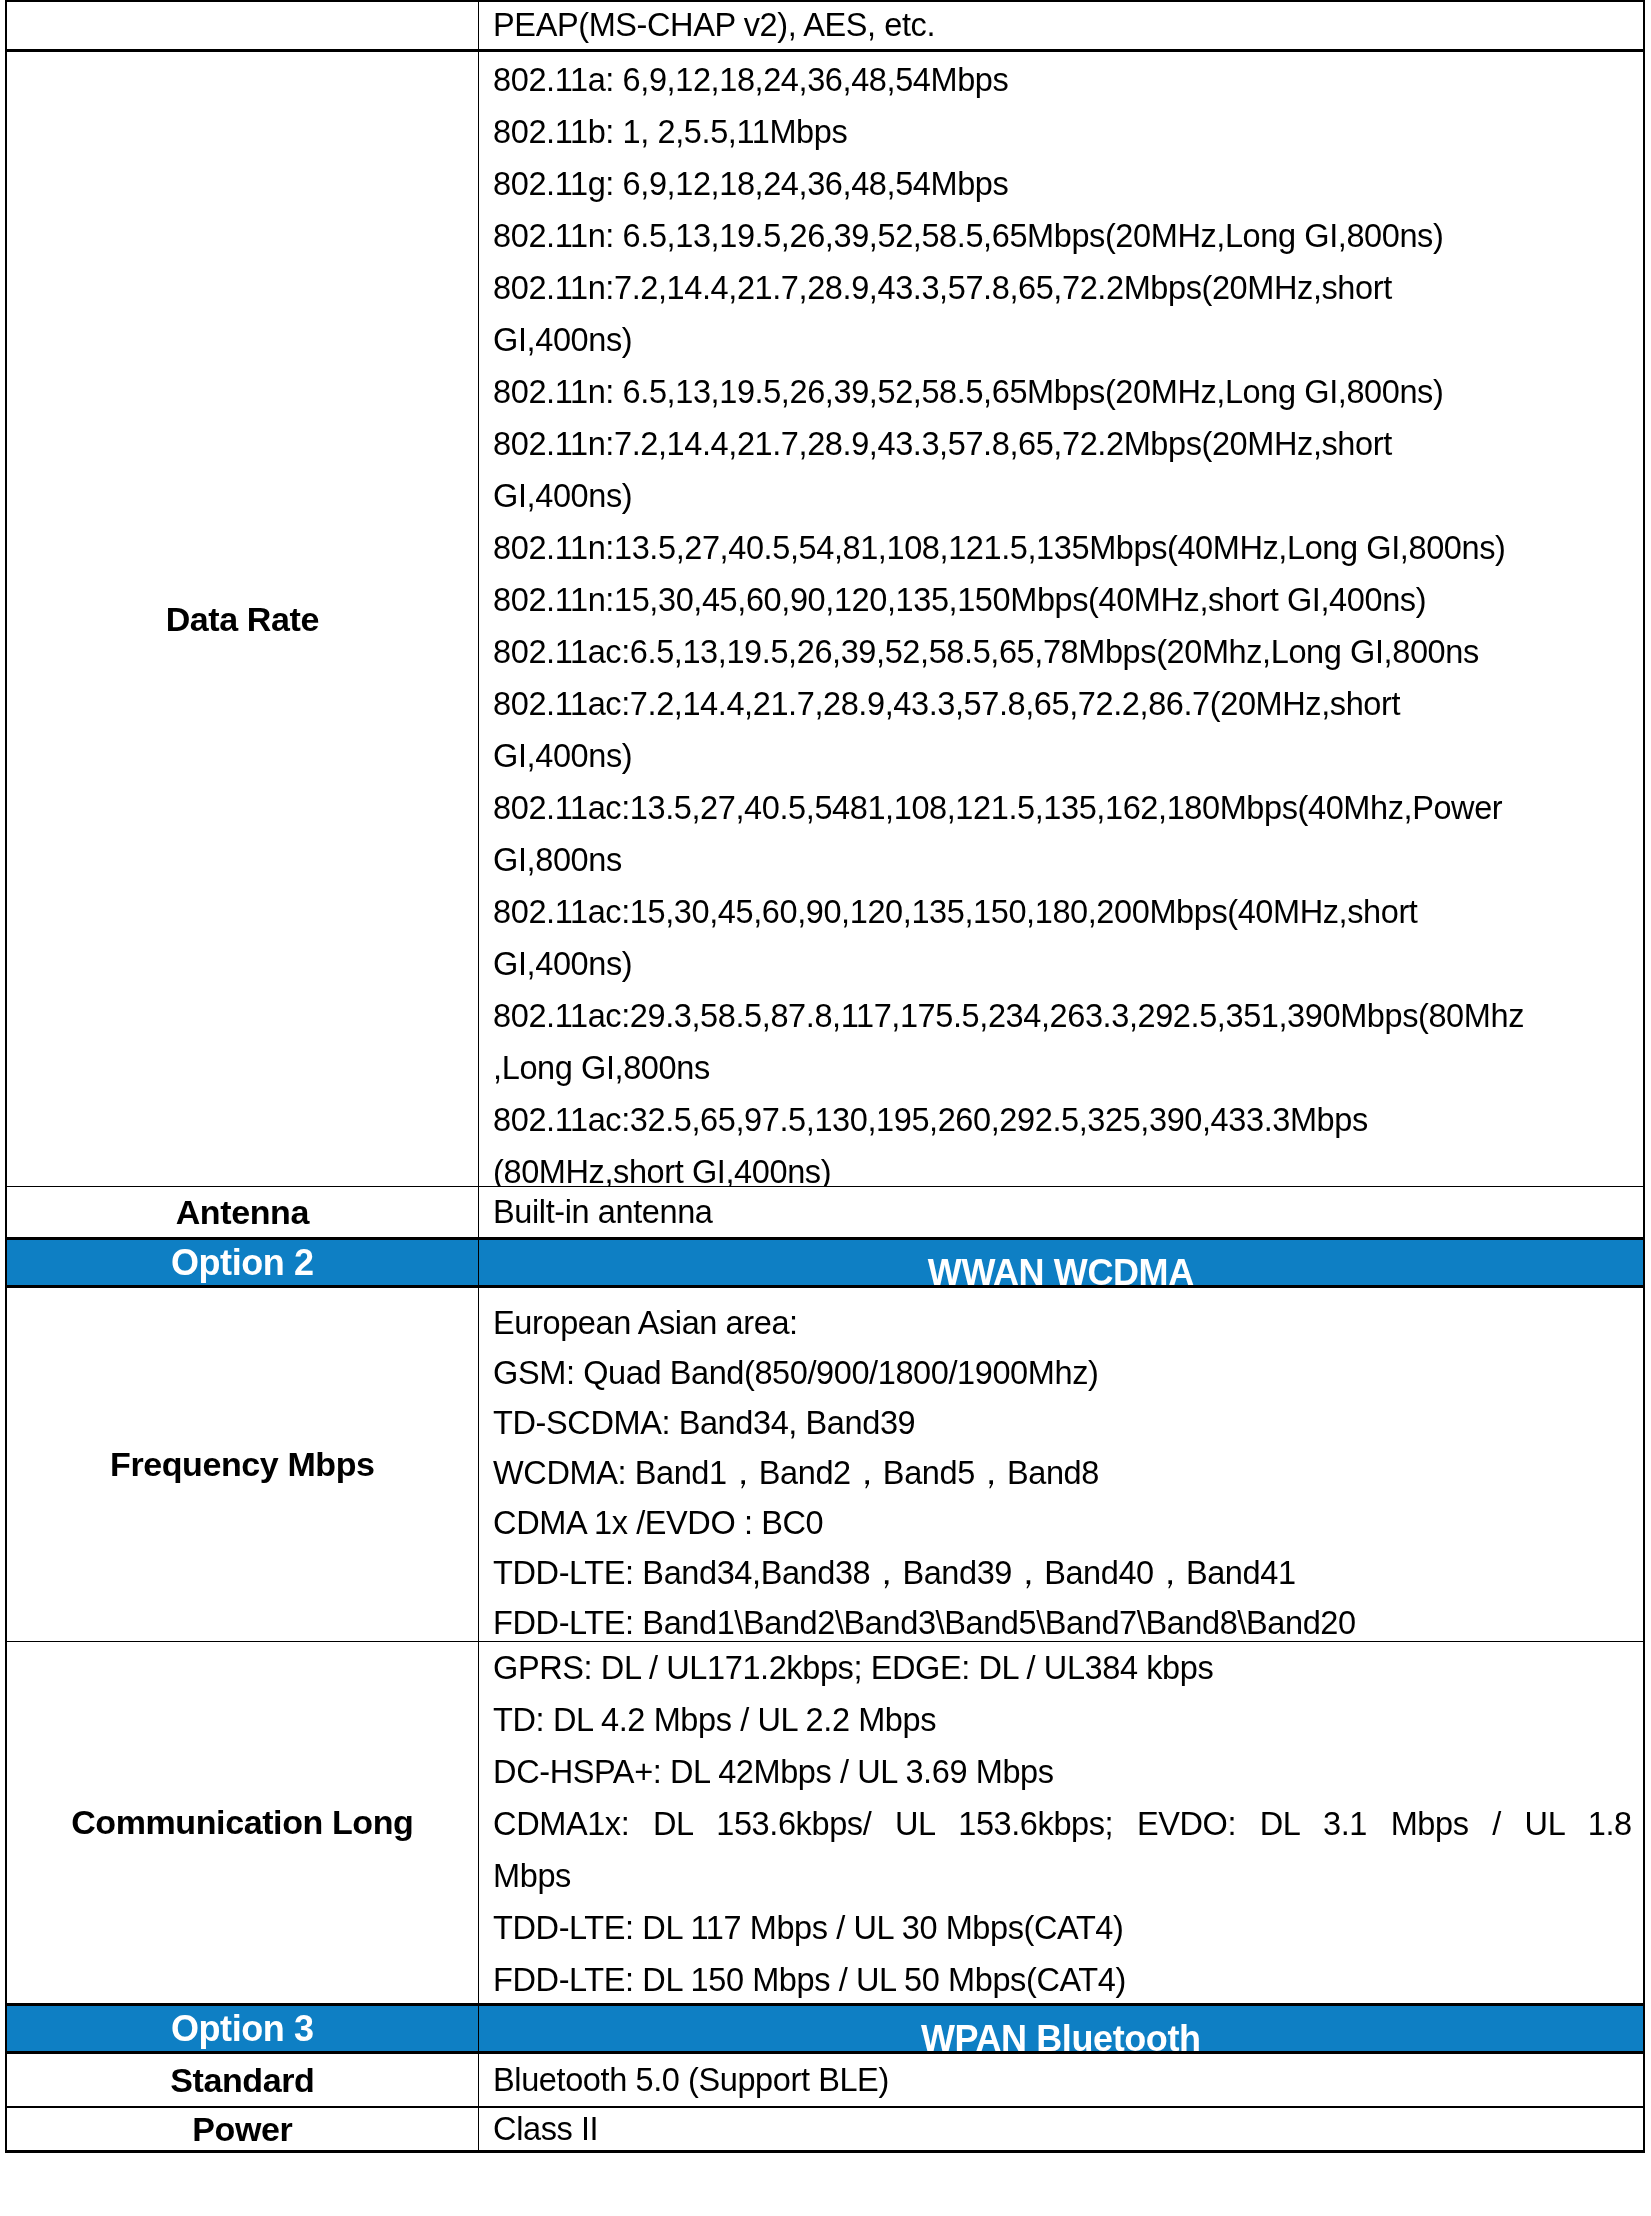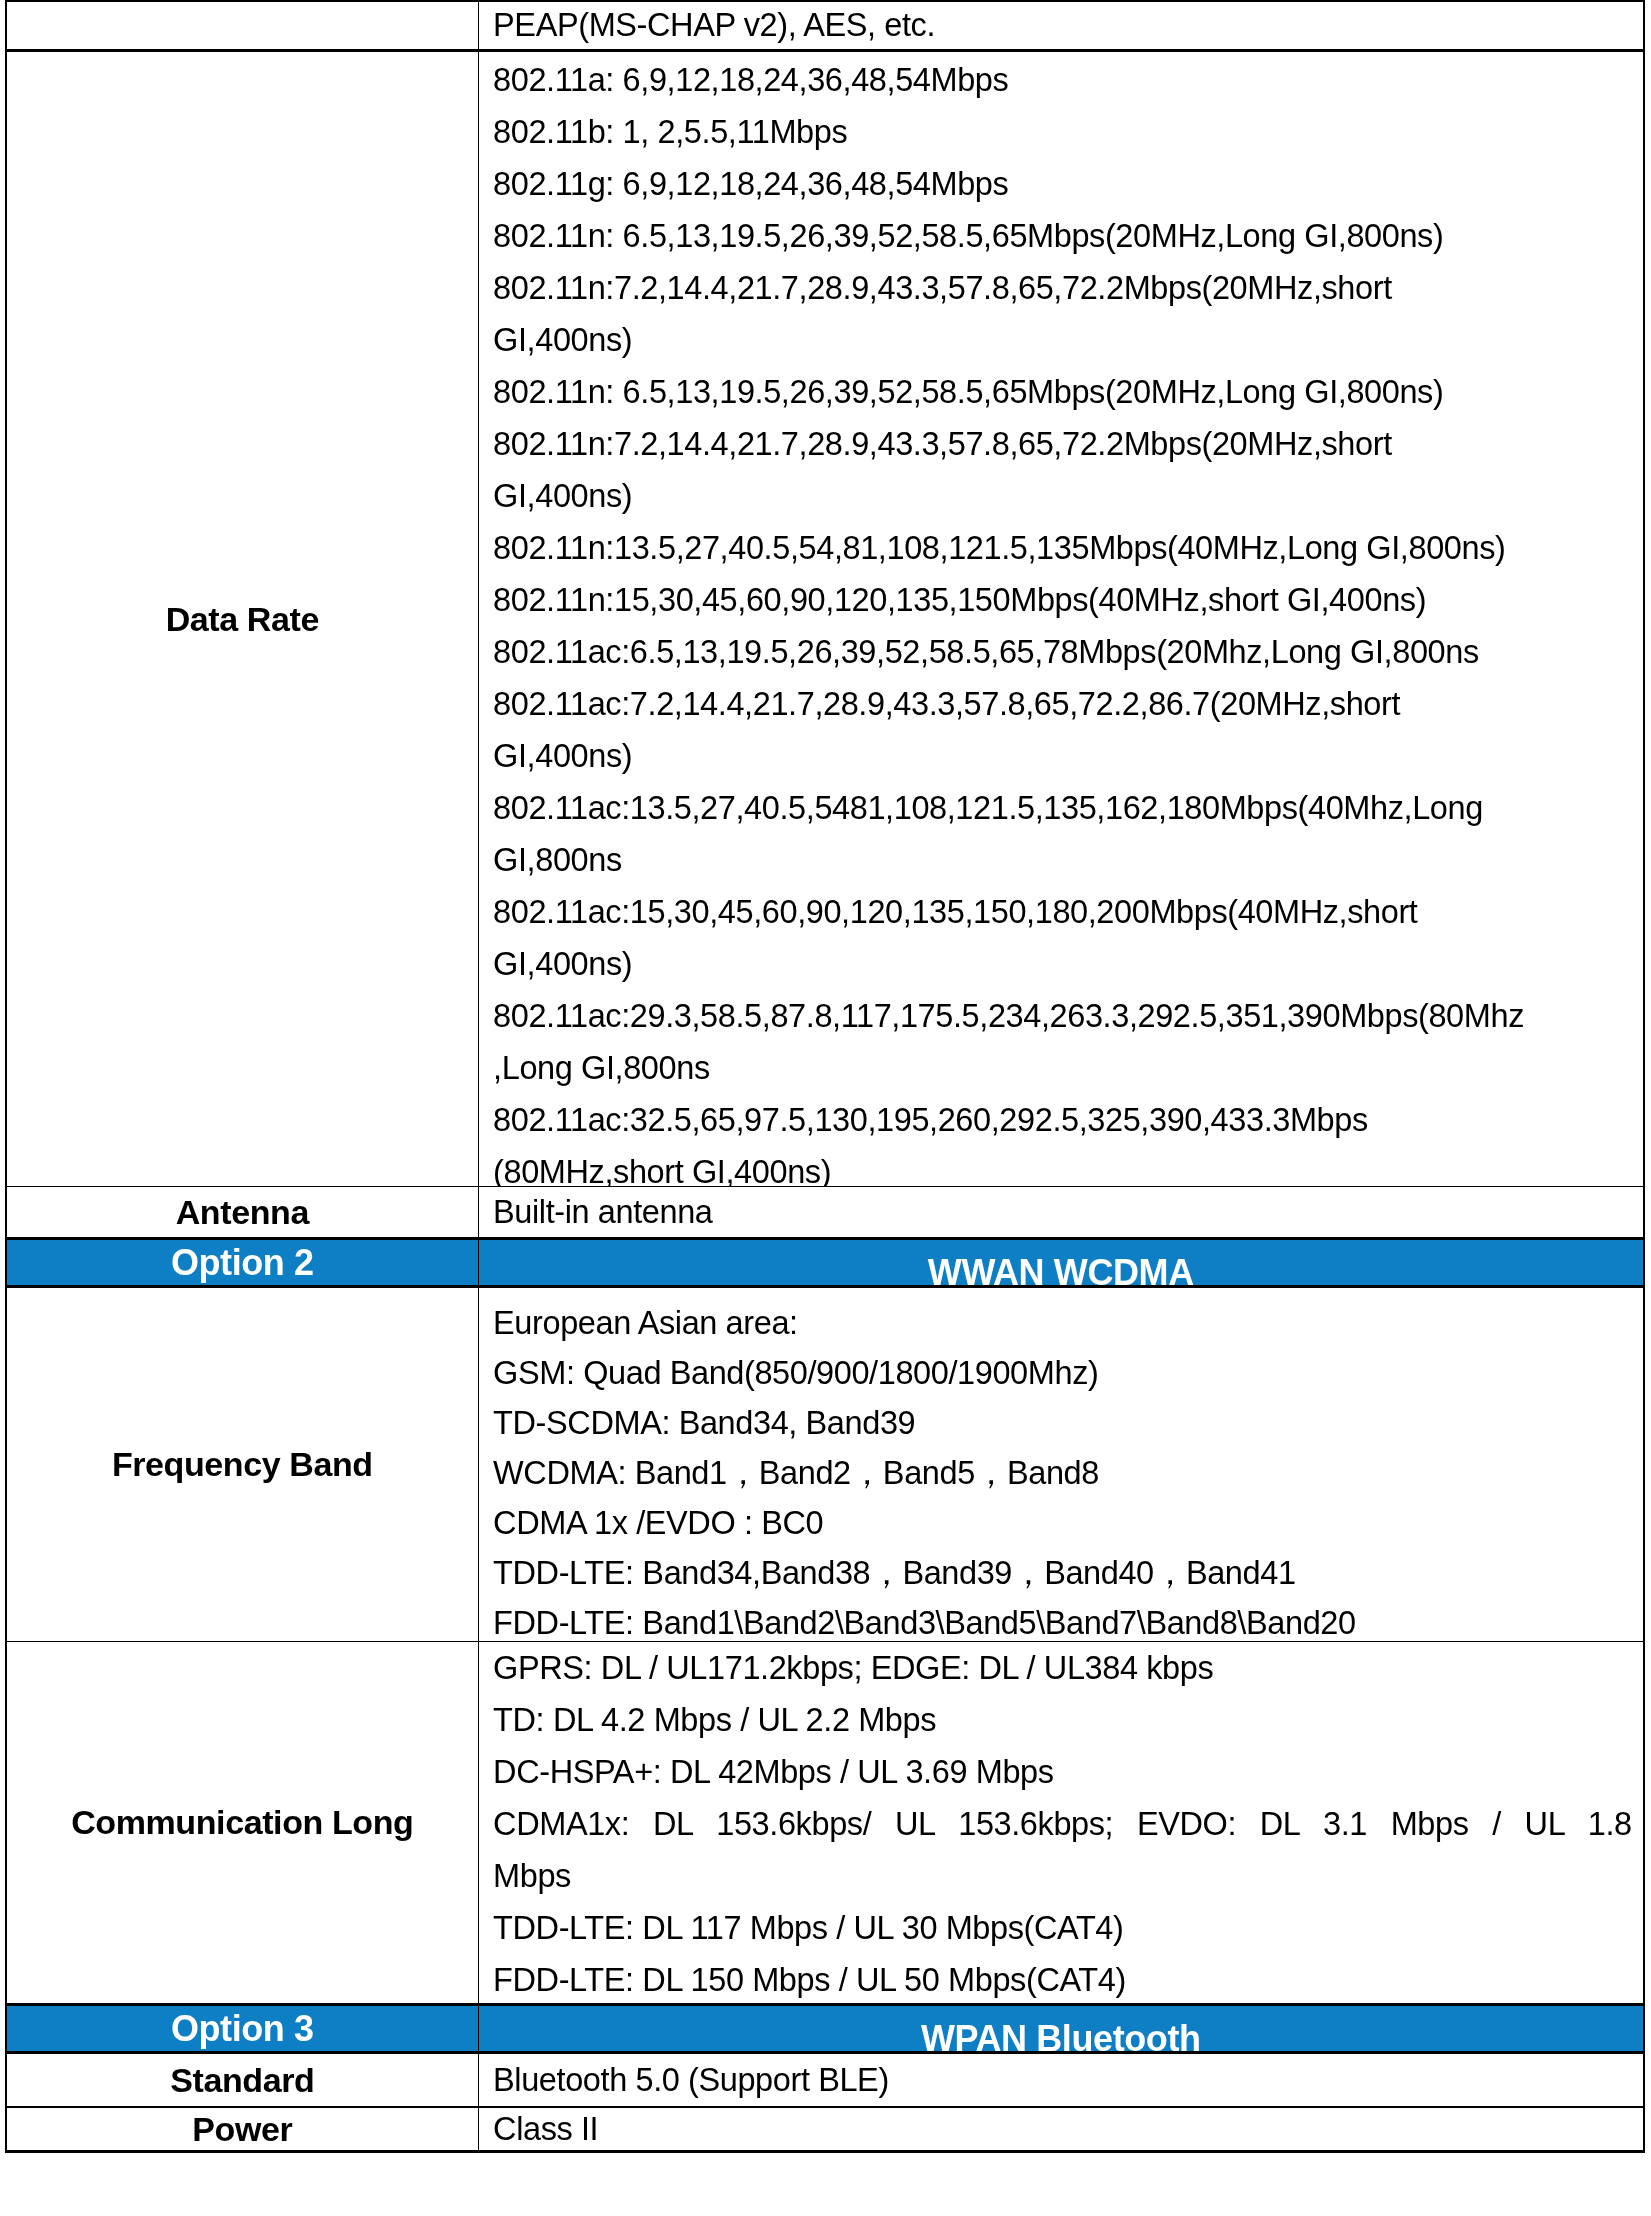--- a/index.html
+++ b/index.html
@@ -76,21 +76,21 @@
         <div class="line">802.11n:7.2,14.4,21.7,28.9,43.3,57.8,65,72.2Mbps(20MHz,short</div>
         <div class="line">GI,400ns)</div>
         <div class="line">802.11n: 6.5,13,19.5,26,39,52,58.5,65Mbps(20MHz,Long GI,800ns)</div>
         <div class="line">802.11n:7.2,14.4,21.7,28.9,43.3,57.8,65,72.2Mbps(20MHz,short</div>
         <div class="line">GI,400ns)</div>
         <div class="line">802.11n:13.5,27,40.5,54,81,108,121.5,135Mbps(40MHz,Long GI,800ns)</div>
         <div class="line">802.11n:15,30,45,60,90,120,135,150Mbps(40MHz,short GI,400ns)</div>
         <div class="line">802.11ac:6.5,13,19.5,26,39,52,58.5,65,78Mbps(20Mhz,Long GI,800ns</div>
         <div class="line">802.11ac:7.2,14.4,21.7,28.9,43.3,57.8,65,72.2,86.7(20MHz,short</div>
         <div class="line">GI,400ns)</div>
-        <div class="line">802.11ac:13.5,27,40.5,5481,108,121.5,135,162,180Mbps(40Mhz,Long</div>
+        <div class="line">802.11ac:13.5,27,40.5,5481,108,121.5,135,162,180Mbps(40Mhz,Power</div>
         <div class="line">GI,800ns</div>
         <div class="line">802.11ac:15,30,45,60,90,120,135,150,180,200Mbps(40MHz,short</div>
         <div class="line">GI,400ns)</div>
         <div class="line">802.11ac:29.3,58.5,87.8,117,175.5,234,263.3,292.5,351,390Mbps(80Mhz</div>
         <div class="line">,Long GI,800ns</div>
         <div class="line">802.11ac:32.5,65,97.5,130,195,260,292.5,325,390,433.3Mbps</div>
         <div class="line">(80MHz,short GI,400ns)</div>
       </div>
     </div>
 
@@ -98,21 +98,21 @@
       <div class="lbl">Antenna</div>
       <div class="val center-v">Built-in antenna</div>
     </div>
 
     <div class="row row-option">
       <div class="lbl">Option 2</div>
       <div class="ttl">WWAN WCDMA</div>
     </div>
 
     <div class="row row-freq">
-      <div class="lbl">Frequency Band</div>
+      <div class="lbl">Frequency Mbps</div>
       <div class="val">
         <div class="line">European Asian area:</div>
         <div class="line">GSM: Quad Band(850/900/1800/1900Mhz)</div>
         <div class="line">TD-SCDMA: Band34, Band39</div>
         <div class="line">WCDMA: Band1，Band2，Band5，Band8</div>
         <div class="line">CDMA 1x /EVDO : BC0</div>
         <div class="line">TDD-LTE: Band34,Band38，Band39，Band40，Band41</div>
         <div class="line">FDD-LTE: Band1\Band2\Band3\Band5\Band7\Band8\Band20</div>
       </div>
     </div>

